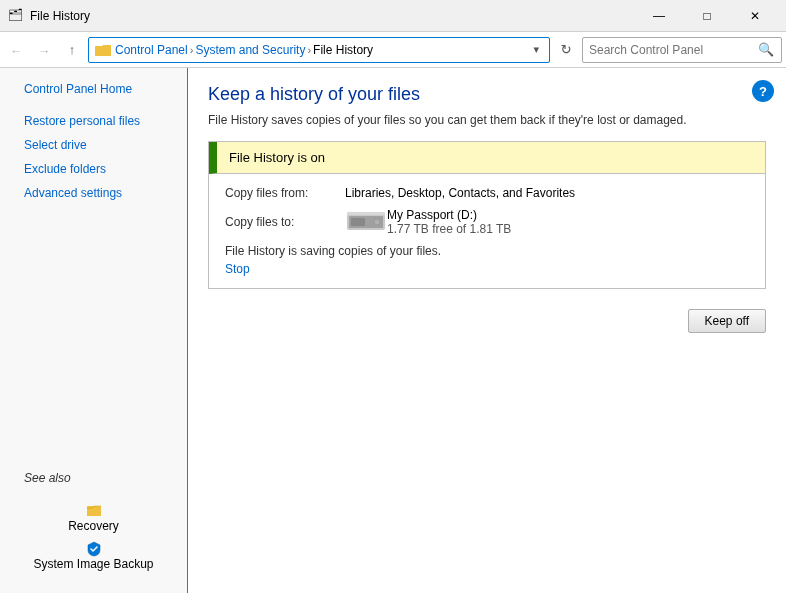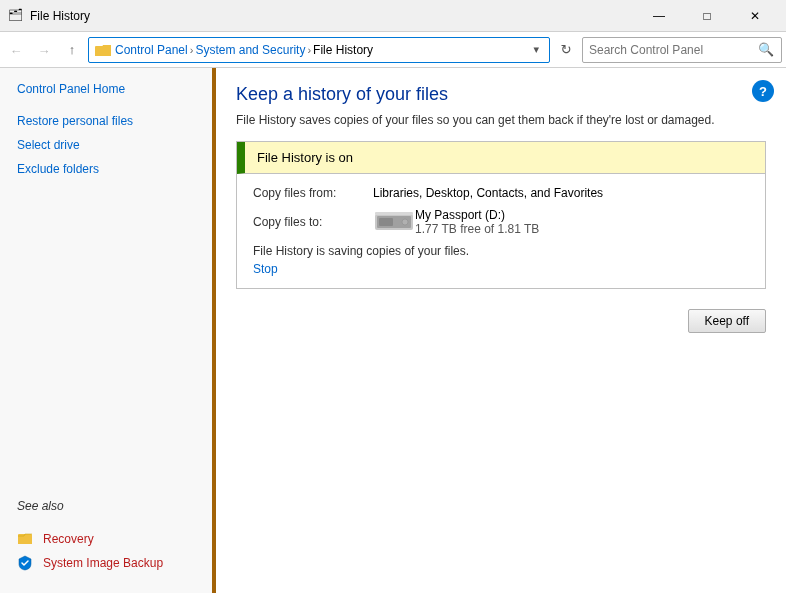--- a/index.html
+++ b/index.html
@@ -141,24 +141,24 @@
     }
 
     
     .main-layout {
       display: flex;
       height: calc(593px - 32px - 36px);
     }
 
     
     .sidebar {
-      width: 216px;
+      width: 188px;
       background: #f8f8f8;
-      border-right: 4px solid #a16207;
-      padding: 10px 5px;
+      border-right: 1px solid #a16207;
+      padding: 10px 12px;
       display: flex;
       flex-direction: column;
     }
     .sidebar-link {
       padding: 4px 12px;
       font-size: 12px;
       color: #0066cc;
       cursor: pointer;
       display: block;
       text-decoration: none;
@@ -181,25 +181,26 @@
     }
     .see-also-label {
       font-size: 12px;
       color: #333;
       margin-bottom: 16px;
       font-style: italic;
     }
     .see-also-link {
       display: flex;
       align-items: center;
-      gap: 10px;
-      font-size: 12px;
-      color: #b91c1c;
+      gap: 0;
+      font-size: 12px;
+      color: #000000;
       cursor: pointer;
       padding: 2px 0;
+      flex-direction: column;
     }
     .see-also-icon {
       width: 16px;
       height: 16px;
       flex-shrink: 0;
     }
 
     
     .content {
       flex: 1;
@@ -349,20 +350,21 @@
 </div>
 
 <div class="main-layout">
 
   <div class="sidebar">
     <div class="sidebar-home">Control Panel Home</div>
     <div class="sidebar-section-links">
       <a class="sidebar-link">Restore personal files</a>
       <a class="sidebar-link">Select drive</a>
       <a class="sidebar-link">Exclude folders</a>
+      <a class="sidebar-link">Advanced settings</a>
     </div>
     <div class="sidebar-bottom">
       <div class="see-also-label">See also</div>
       <div class="see-also-link">
         <svg class="see-also-icon" viewBox="0 0 16 16" fill="none">
           <rect x="1" y="3" width="14" height="10" rx="1" fill="#f0c040"></rect>
           <rect x="1" y="5" width="14" height="8" rx="0" fill="#f0c040"></rect>
           <path d="M1 5h6l1-2h7" stroke="#c8a000" stroke-width="0.5" fill="none"></path>
         </svg>
         <span>Recovery</span>

